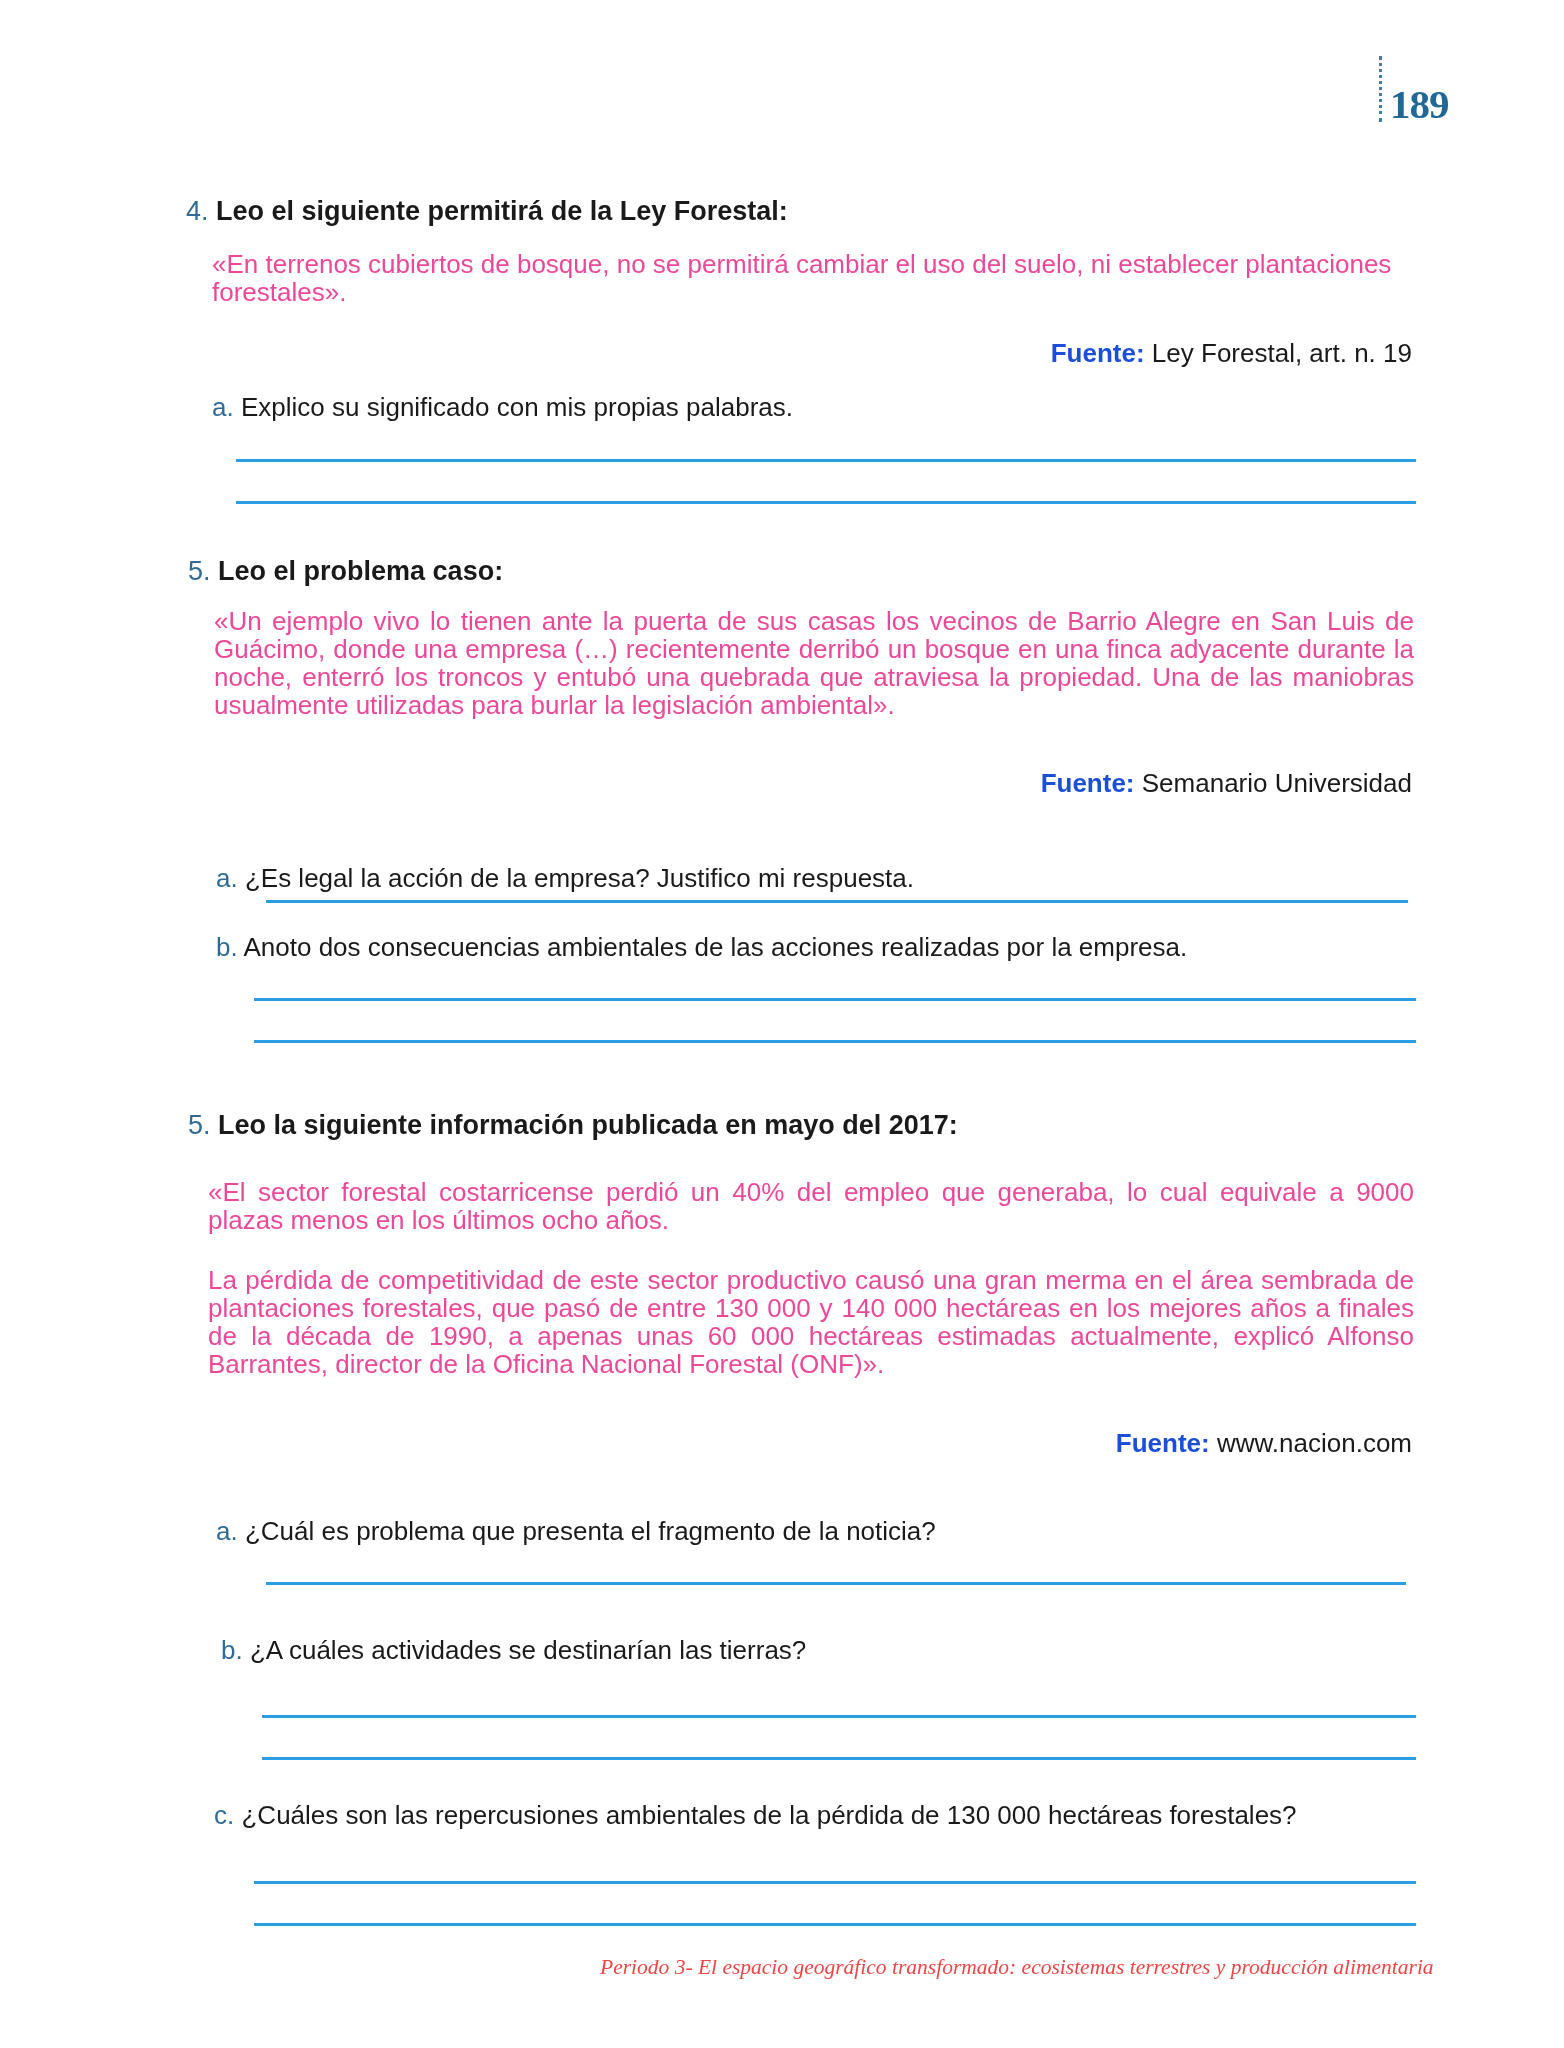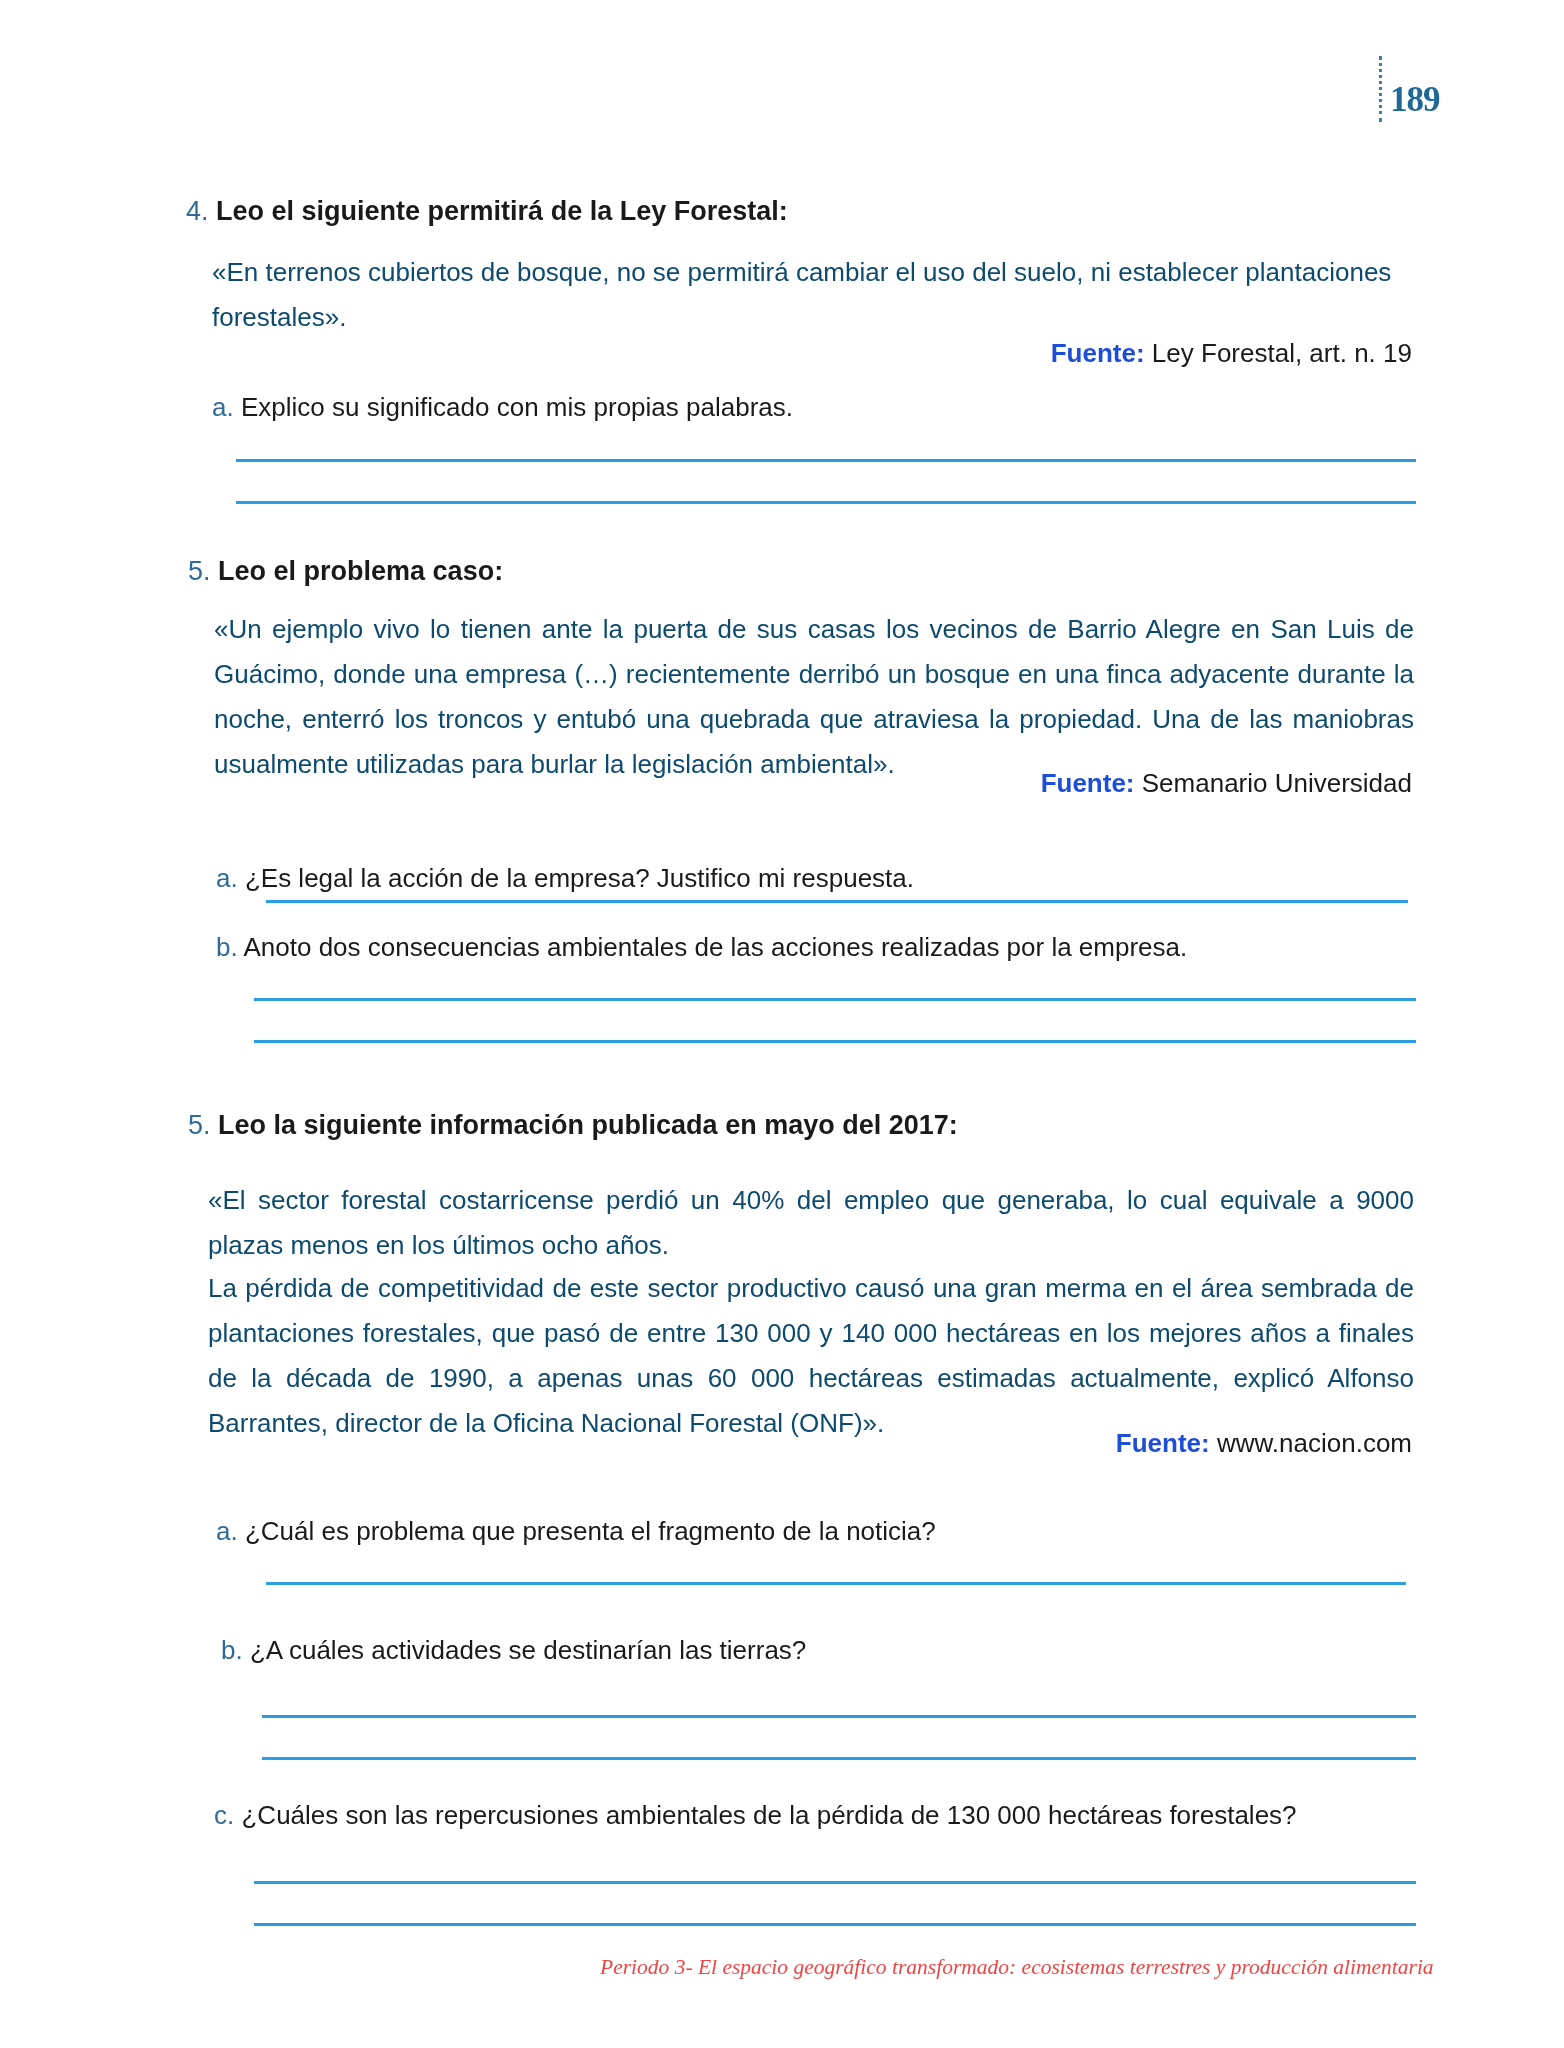--- a/index.html
+++ b/index.html
@@ -2,24 +2,24 @@
 <html><head>
 <meta charset="utf-8">
 <style>
   html, body { margin: 0; padding: 0; background: #ffffff; }
   body { width: 1564px; height: 2048px; position: relative; overflow: hidden;
          font-family: "Liberation Sans", sans-serif; color: #1a1a1a; }
   .abs { position: absolute; }
   .page-num-rule { left: 1379px; top: 56px; width: 0; height: 66px;
                    border-left: 3px dotted #3f7fa6; }
   .page-num { left: 1390px; top: 80px; font-family: "Liberation Serif", serif;
-              font-weight: bold; font-size: 35px; color: #1f6898; letter-spacing: -1px; }
+              font-weight: bold; font-size: 41px; color: #1f6898; letter-spacing: -1px; }
   .heading { font-size: 27px; font-weight: bold; color: #1a1a1a; white-space: nowrap; }
   .num { color: #2f6b96; font-weight: normal; }
-  .txt { font-size: 26px; line-height: 45px; color: #0c4a6e; }
+  .txt { font-size: 26px; line-height: 28px; color: #ec4899; }
   .just { text-align: justify; }
   .source { font-size: 26px; white-space: nowrap; text-align: right; }
   .source .lbl { color: #1d4ed8; font-weight: bold; }
   .q { font-size: 26px; white-space: nowrap; }
   .q .letter { color: #2f6b96; }
   .ans-line { height: 3px; background: #2a9ee0; border: none; }
   .footer { left: 600px; top: 1955px; width: 820px; text-align: right;
             font-family: "Liberation Serif", serif; font-style: italic;
             font-size: 21.5px; color: #ef4444; white-space: nowrap; }
 </style>

